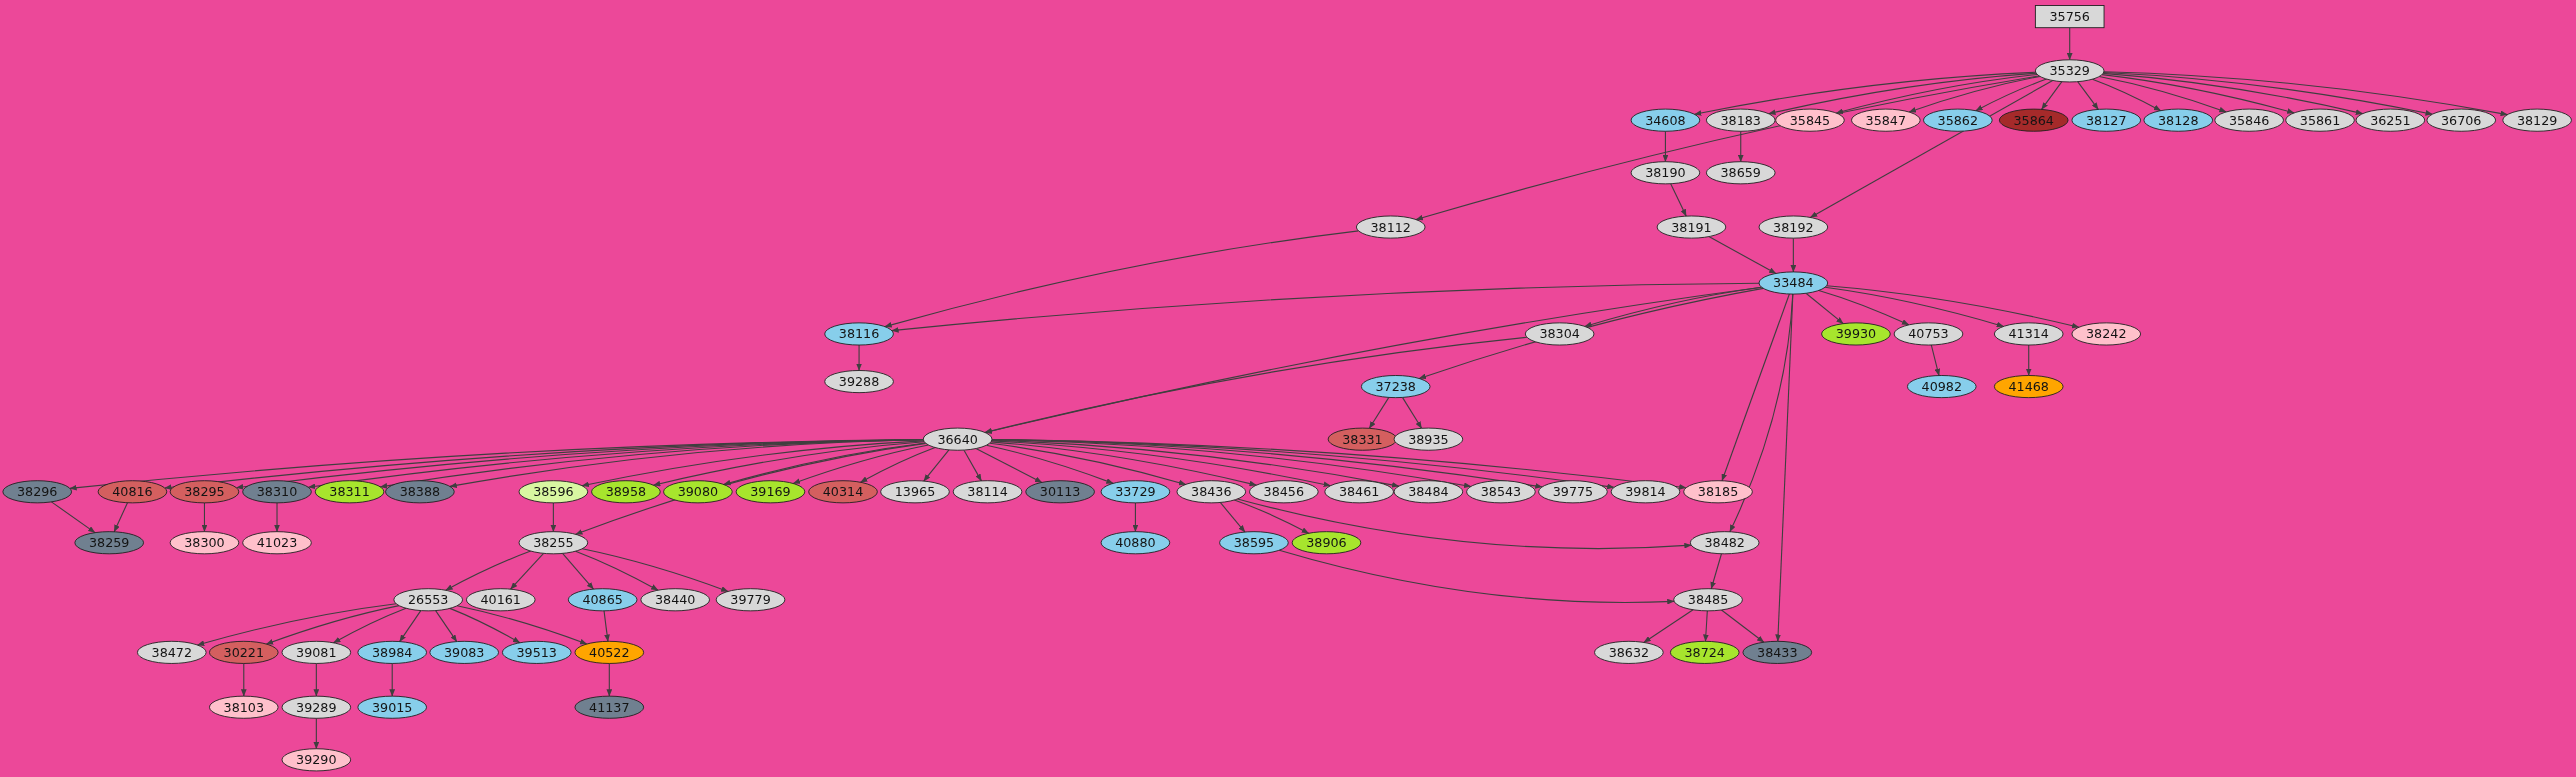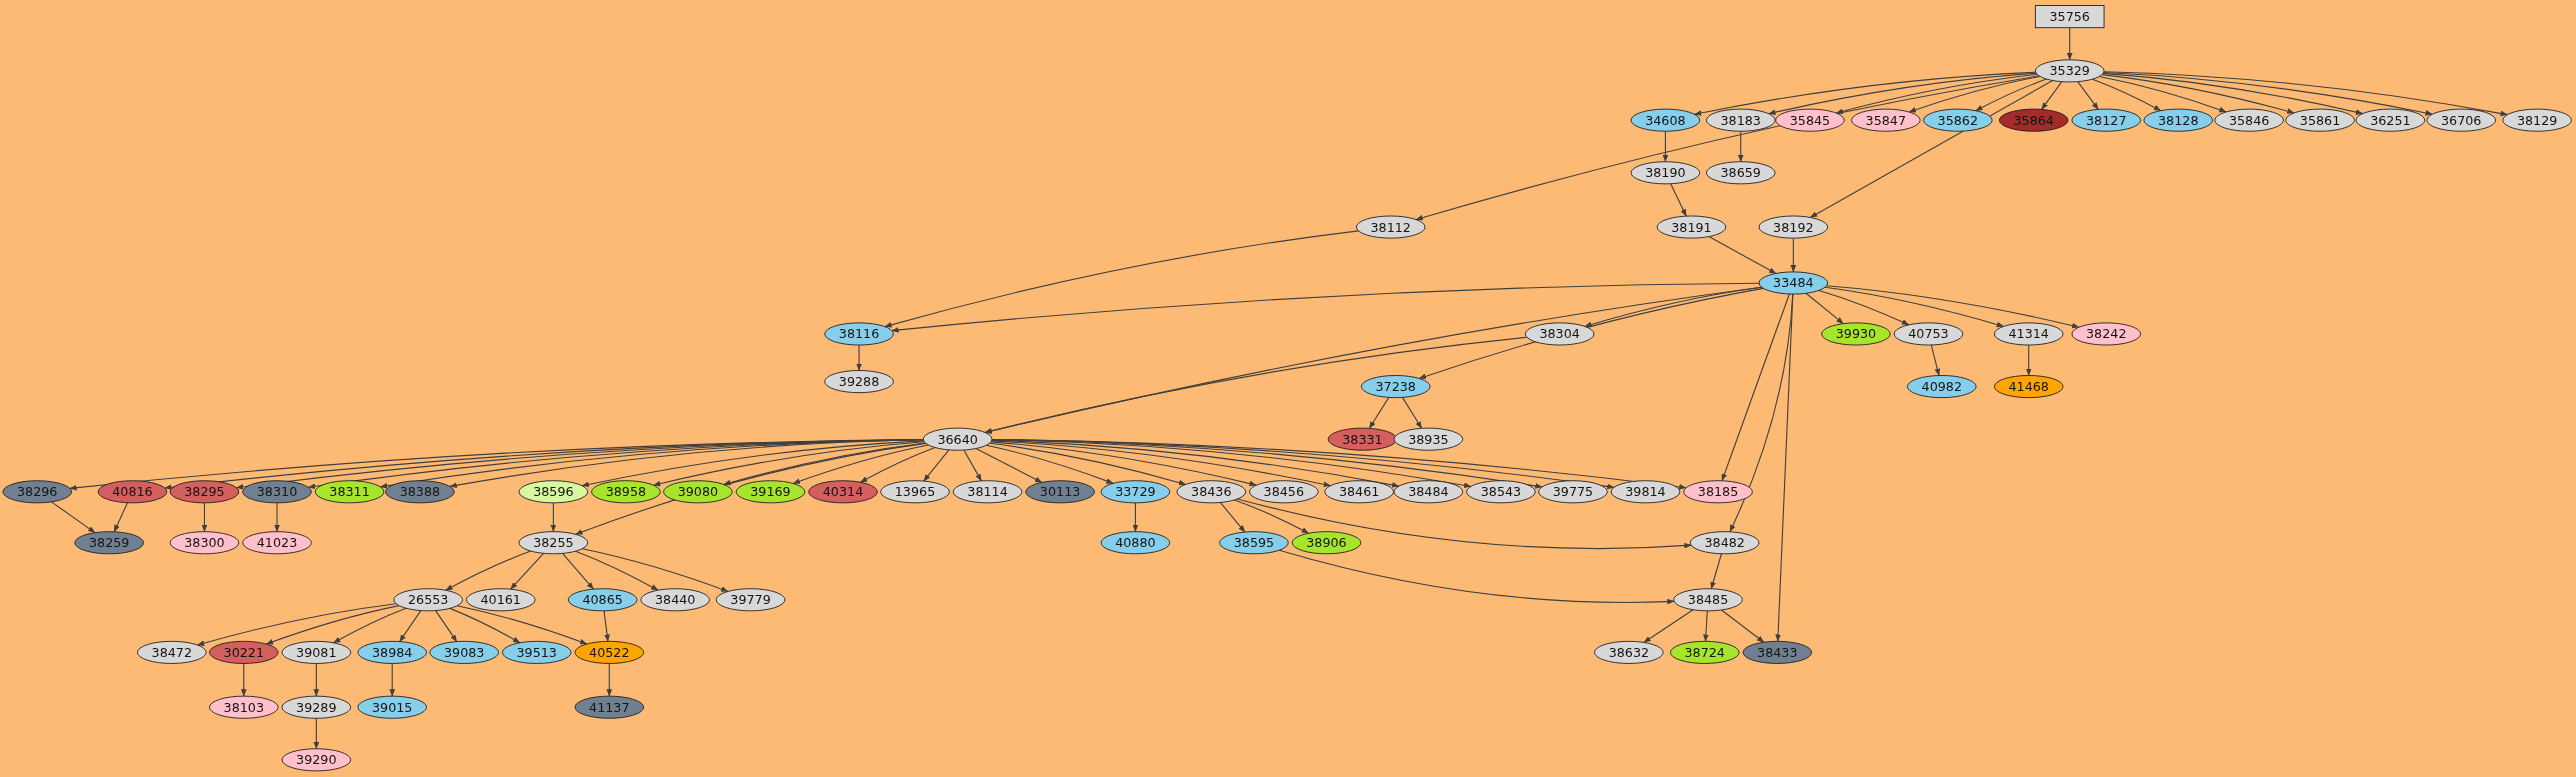--- a/index.html
+++ b/index.html
@@ -1,16 +1,16 @@
 <!DOCTYPE html>
 <html style="font-size:8.9px"><head>
 <meta charset="utf-8">
 <style>
   html,body{margin:0;padding:0;background:#ffffff;}
-  .graph-wrap{width:2576px;height:777px;background:#fdba74;overflow:hidden;}
+  .graph-wrap{width:2576px;height:777px;background:#ec4899;overflow:hidden;}
   .edge{fill:none;stroke:#3f3f3f;stroke-width:2px;}
   #arrow-head{fill:#3f3f3f;}
   .node-shape{stroke:#1f1f1f;stroke-width:1.6px;}
   .node-label{font-family:"DejaVu Sans",sans-serif;font-size:23px;fill:#141414;text-anchor:middle;}
 </style>
 </head>
 <body>
 
 <div class="graph-wrap">
   <svg id="graph-svg" width="2576" height="777" viewBox="0 0 4649 1403" xmlns="http://www.w3.org/2000/svg">

